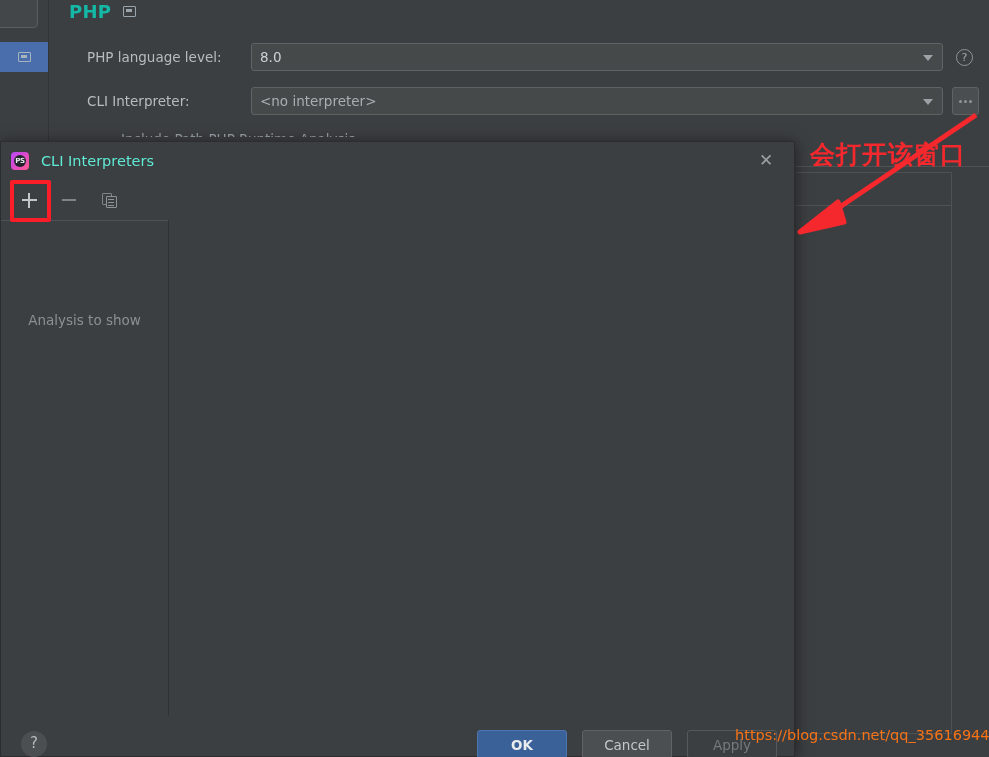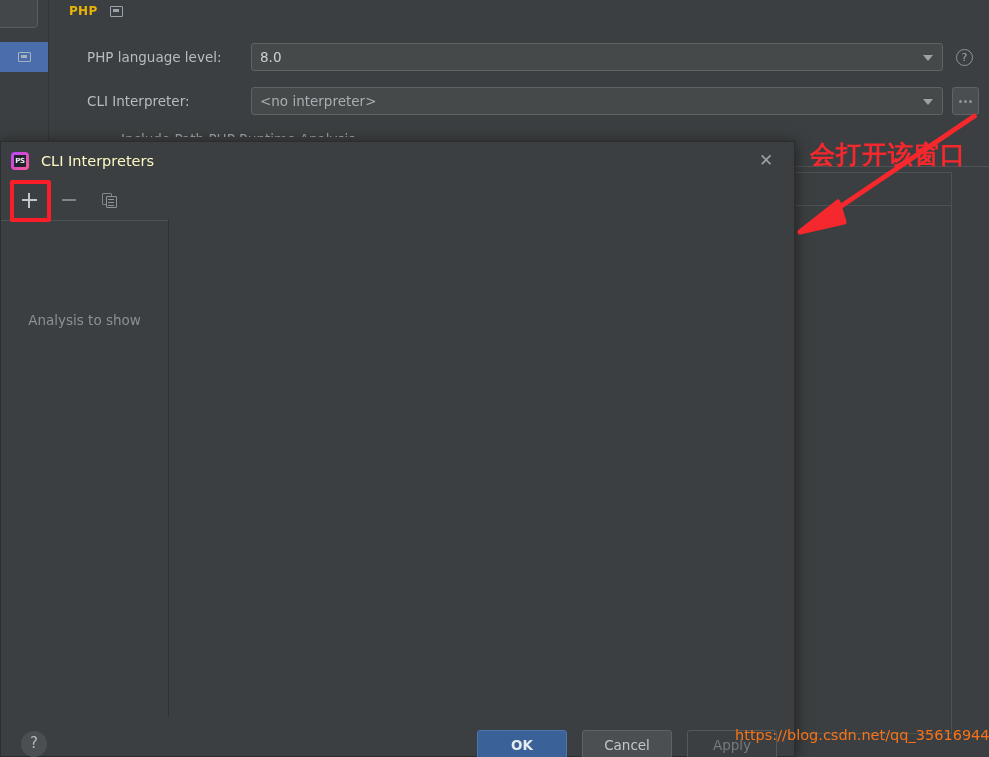--- a/index.html
+++ b/index.html
@@ -41,21 +41,21 @@
     width: 6px; height: 3px; background: #a8b3bd;
   }
 
   .bg-content { position: absolute; left: 49px; top: 0; right: 0; height: 757px; }
 
   .php-title-row {
     position: absolute; left: 20px; top: 0px;
     display: flex; align-items: center; gap: 12px; height: 22px;
   }
   .php-title {
-    font-size: 12px; font-weight: bold; color: #eab308; letter-spacing: .3px;
+    font-size: 18px; font-weight: bold; color: #14b8a6; letter-spacing: .3px;
   }
   .php-title-icon {
     width: 13px; height: 11px; border: 1.5px solid #9aa4ad; border-radius: 1px;
     position: relative;
   }
   .php-title-icon::after {
     content: ""; position: absolute; left: 2px; top: 2px;
     width: 6px; height: 3px; background: #9aa4ad;
   }
 
@@ -124,26 +124,26 @@
   .dlg-titlebar {
     position: relative; height: 38px; display: flex; align-items: center;
     padding: 0 0 0 10px;
   }
   .ps-logo {
     width: 18px; height: 18px; border-radius: 4px; flex: none; position: relative;
     background: linear-gradient(135deg, #b74af7 0%, #d94ad0 45%, #ff5a8a 100%);
     display: flex; align-items: center; justify-content: center;
   }
   .ps-logo span {
-    display: block; width: 12px; height: 12px; background: #20232a; border-radius: 0;
+    display: block; width: 12px; height: 12px; background: #20232a; border-radius: 6px;
     color: #e9e9ef; font-size: 7px; font-weight: bold; line-height: 12px; text-align: center;
     letter-spacing: -.3px;
   }
   .dlg-title {
-    margin-left: 12px; font-size: 14.5px; color: #fef9c3; text-align: center;
+    margin-left: 12px; font-size: 14.5px; color: #5eead4; text-align: center;
   }
   .dlg-close {
     position: absolute; right: 18px; top: 9px; width: 20px; height: 20px;
     color: #9ba0a4; font-size: 17px; line-height: 19px; text-align: center;
   }
 
   .dlg-toolbar {
     position: relative; height: 40px; display: flex; align-items: center;
     padding-left: 14px; gap: 12px;
   }

